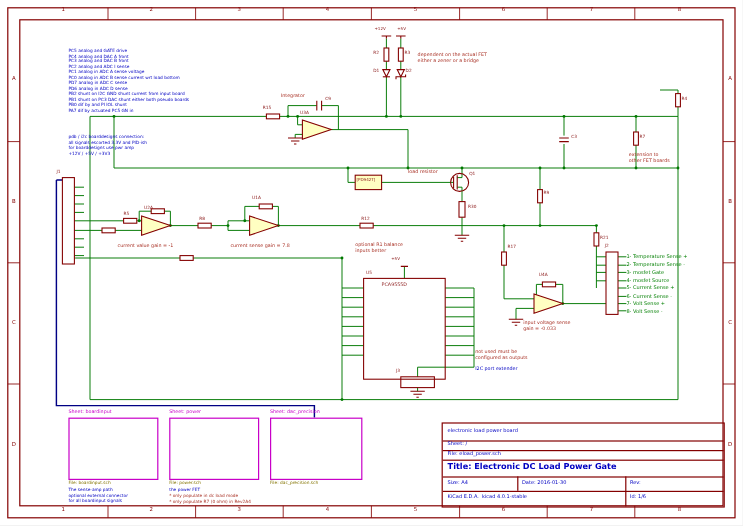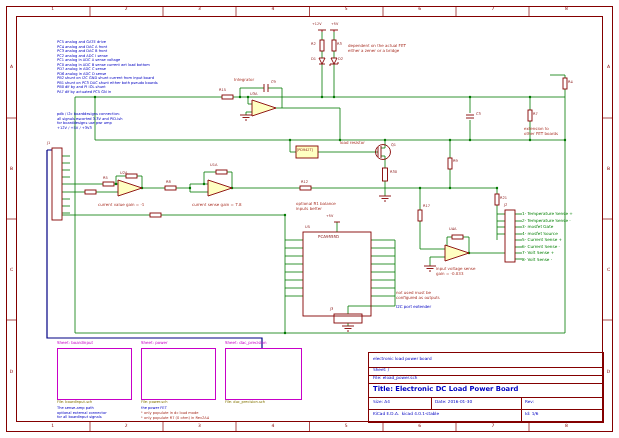--- a/index.html
+++ b/index.html
@@ -252,21 +252,21 @@
     <div class="tline-h" style="top:14px"></div>
     <div class="tline-h" style="top:22px"></div>
     <div class="tline-h" style="top:30px"></div>
     <div class="tline-h" style="top:44px"></div>
     <div class="tline-h" style="top:56px"></div>
     <div class="tline-v" style="left:62px;top:44px;height:12px"></div>
     <div class="tline-v" style="left:152px;top:44px;height:25px"></div>
     <span class="lbl blue fs42" style="left:4px;top:4px">electronic load power board</span>
     <span class="lbl blue fs42" style="left:4px;top:15px">Sheet: /</span>
     <span class="lbl blue fs42" style="left:4px;top:23px">File: eload_power.sch</span>
-    <span class="lbl blue title-big" style="left:4px;top:33px">Title: Electronic DC Load Power Board</span>
+    <span class="lbl blue title-big" style="left:4px;top:33px">Title: Electronic DC Load Power Gate</span>
     <span class="lbl blue fs42" style="left:4px;top:47px">Size: A4</span>
     <span class="lbl blue fs42" style="left:66px;top:47px">Date: 2016-01-30</span>
     <span class="lbl blue fs42" style="left:156px;top:47px">Rev:</span>
     <span class="lbl blue fs42" style="left:4px;top:59px">KiCad E.D.A.  kicad 4.0.1-stable</span>
     <span class="lbl blue fs42" style="left:156px;top:59px">Id: 1/6</span>
   </div>
 
 </div>
 
 </body></html>

